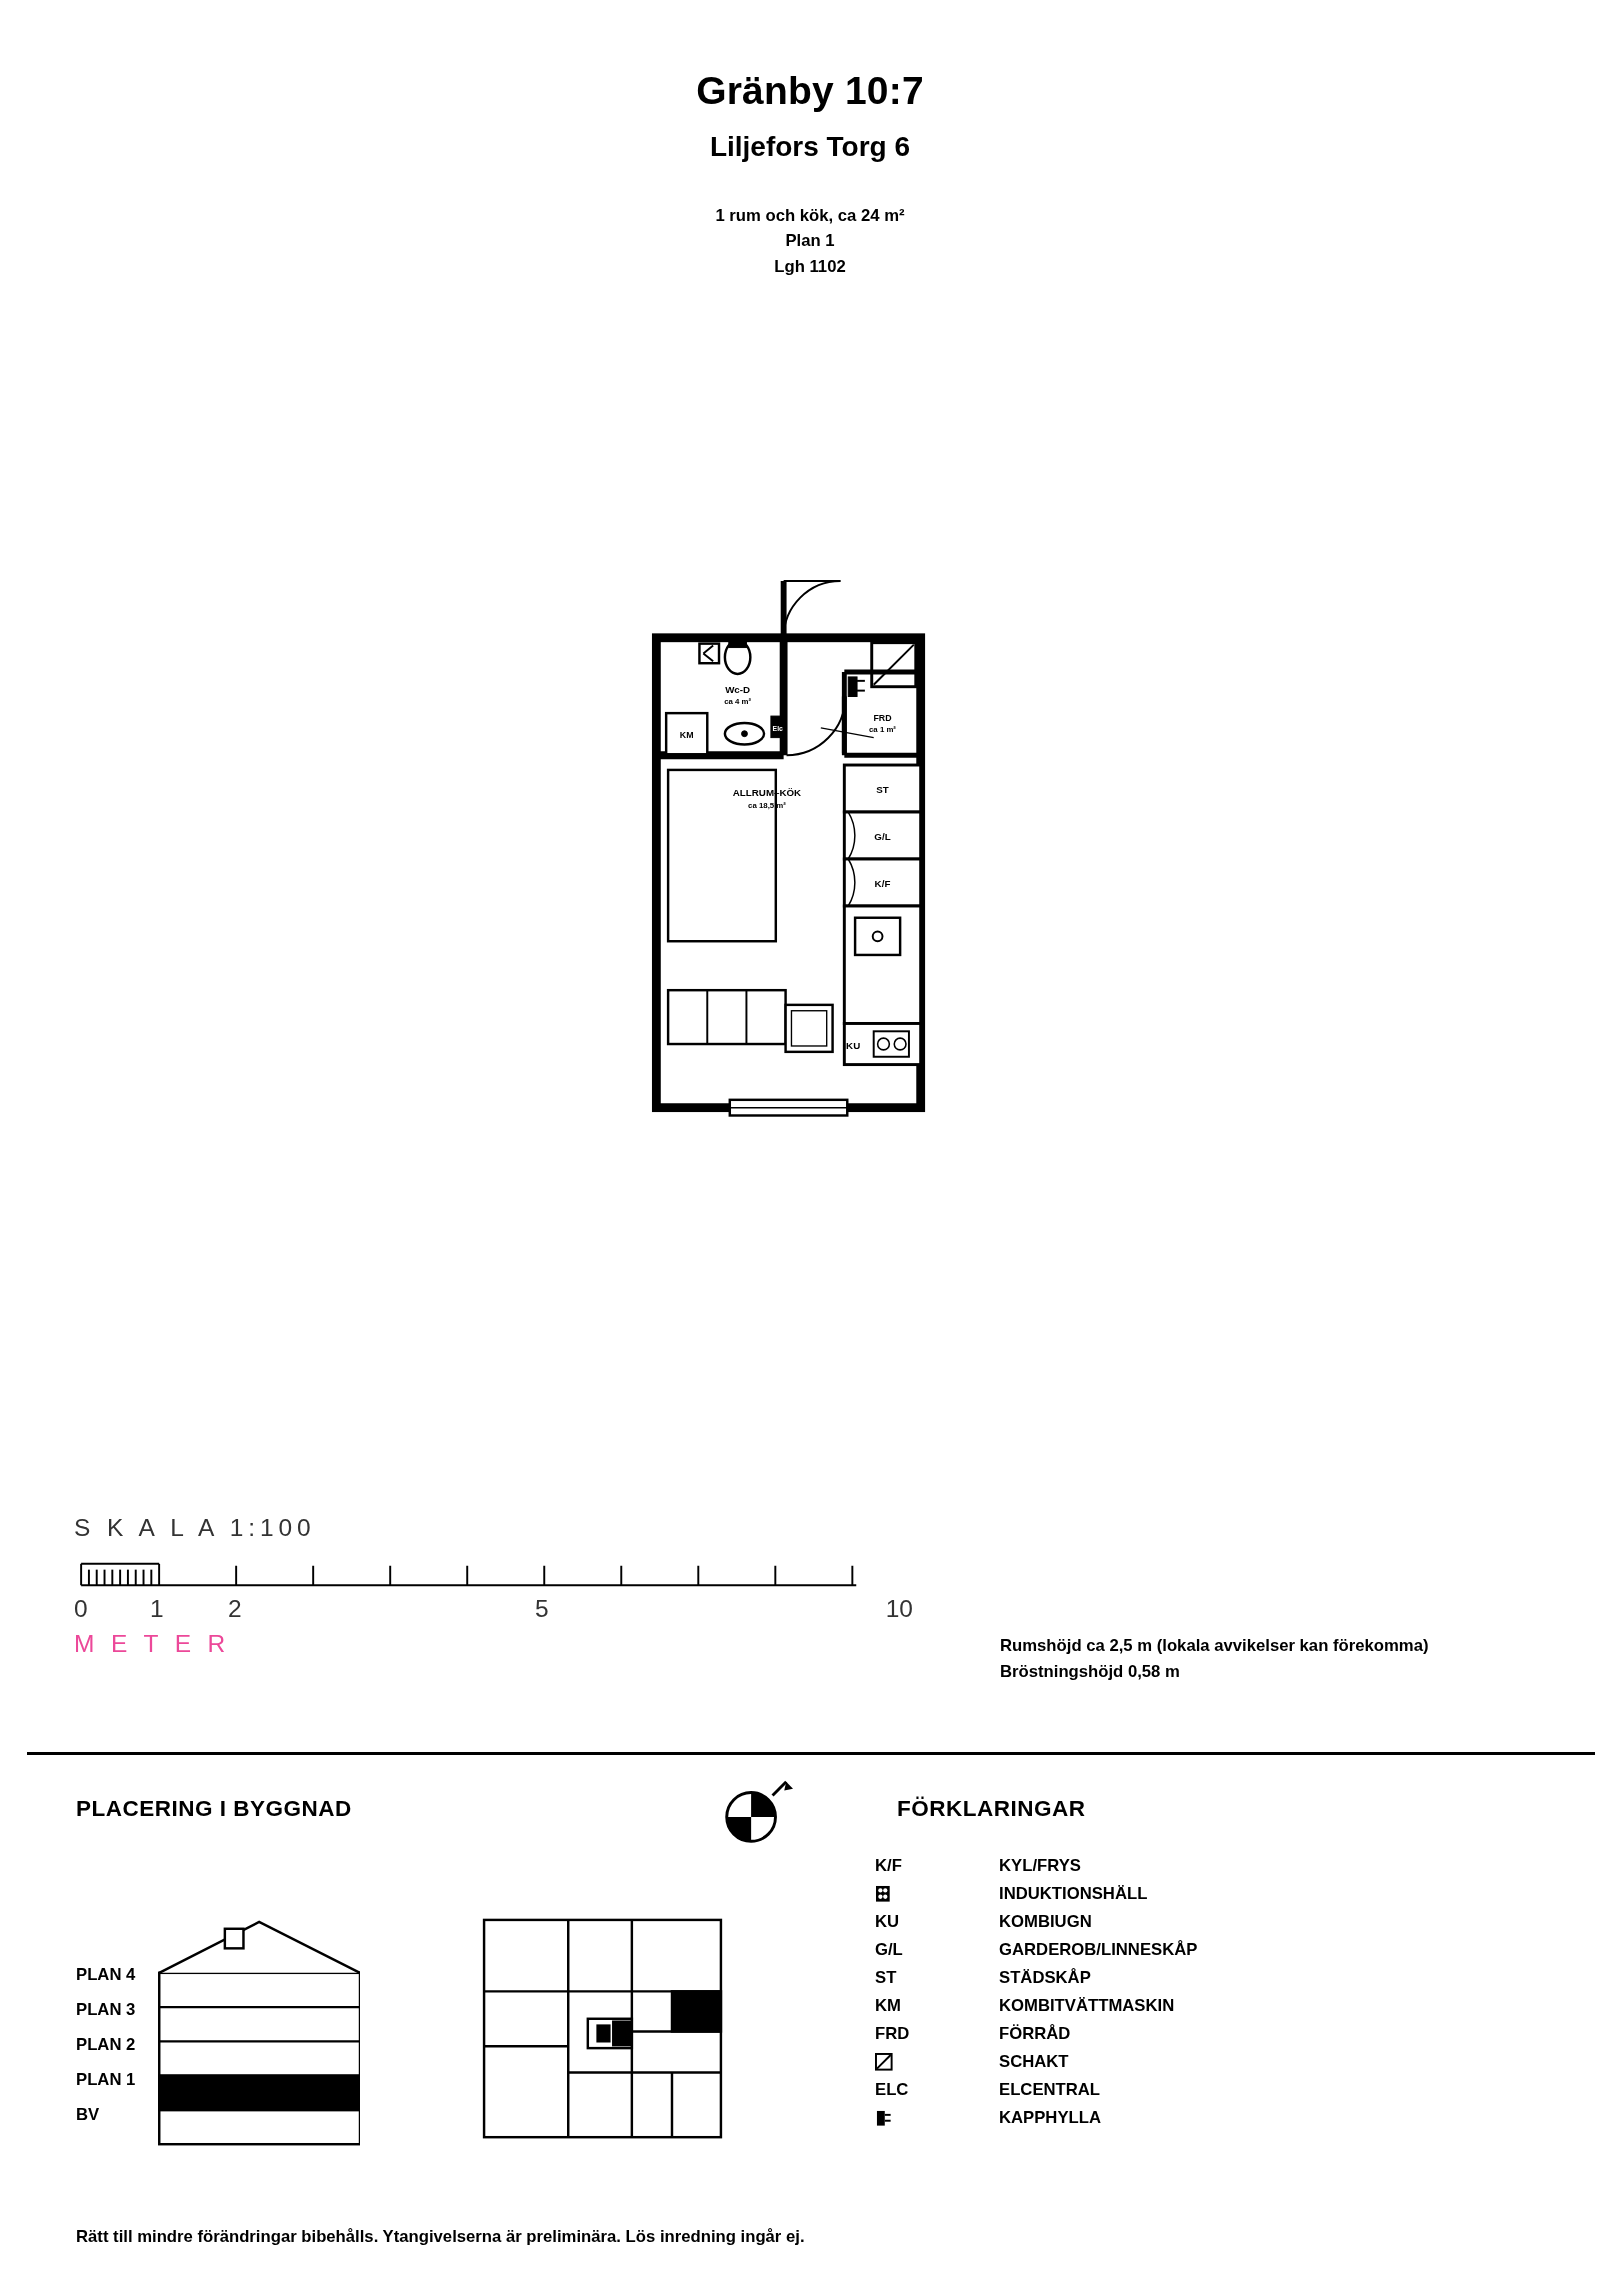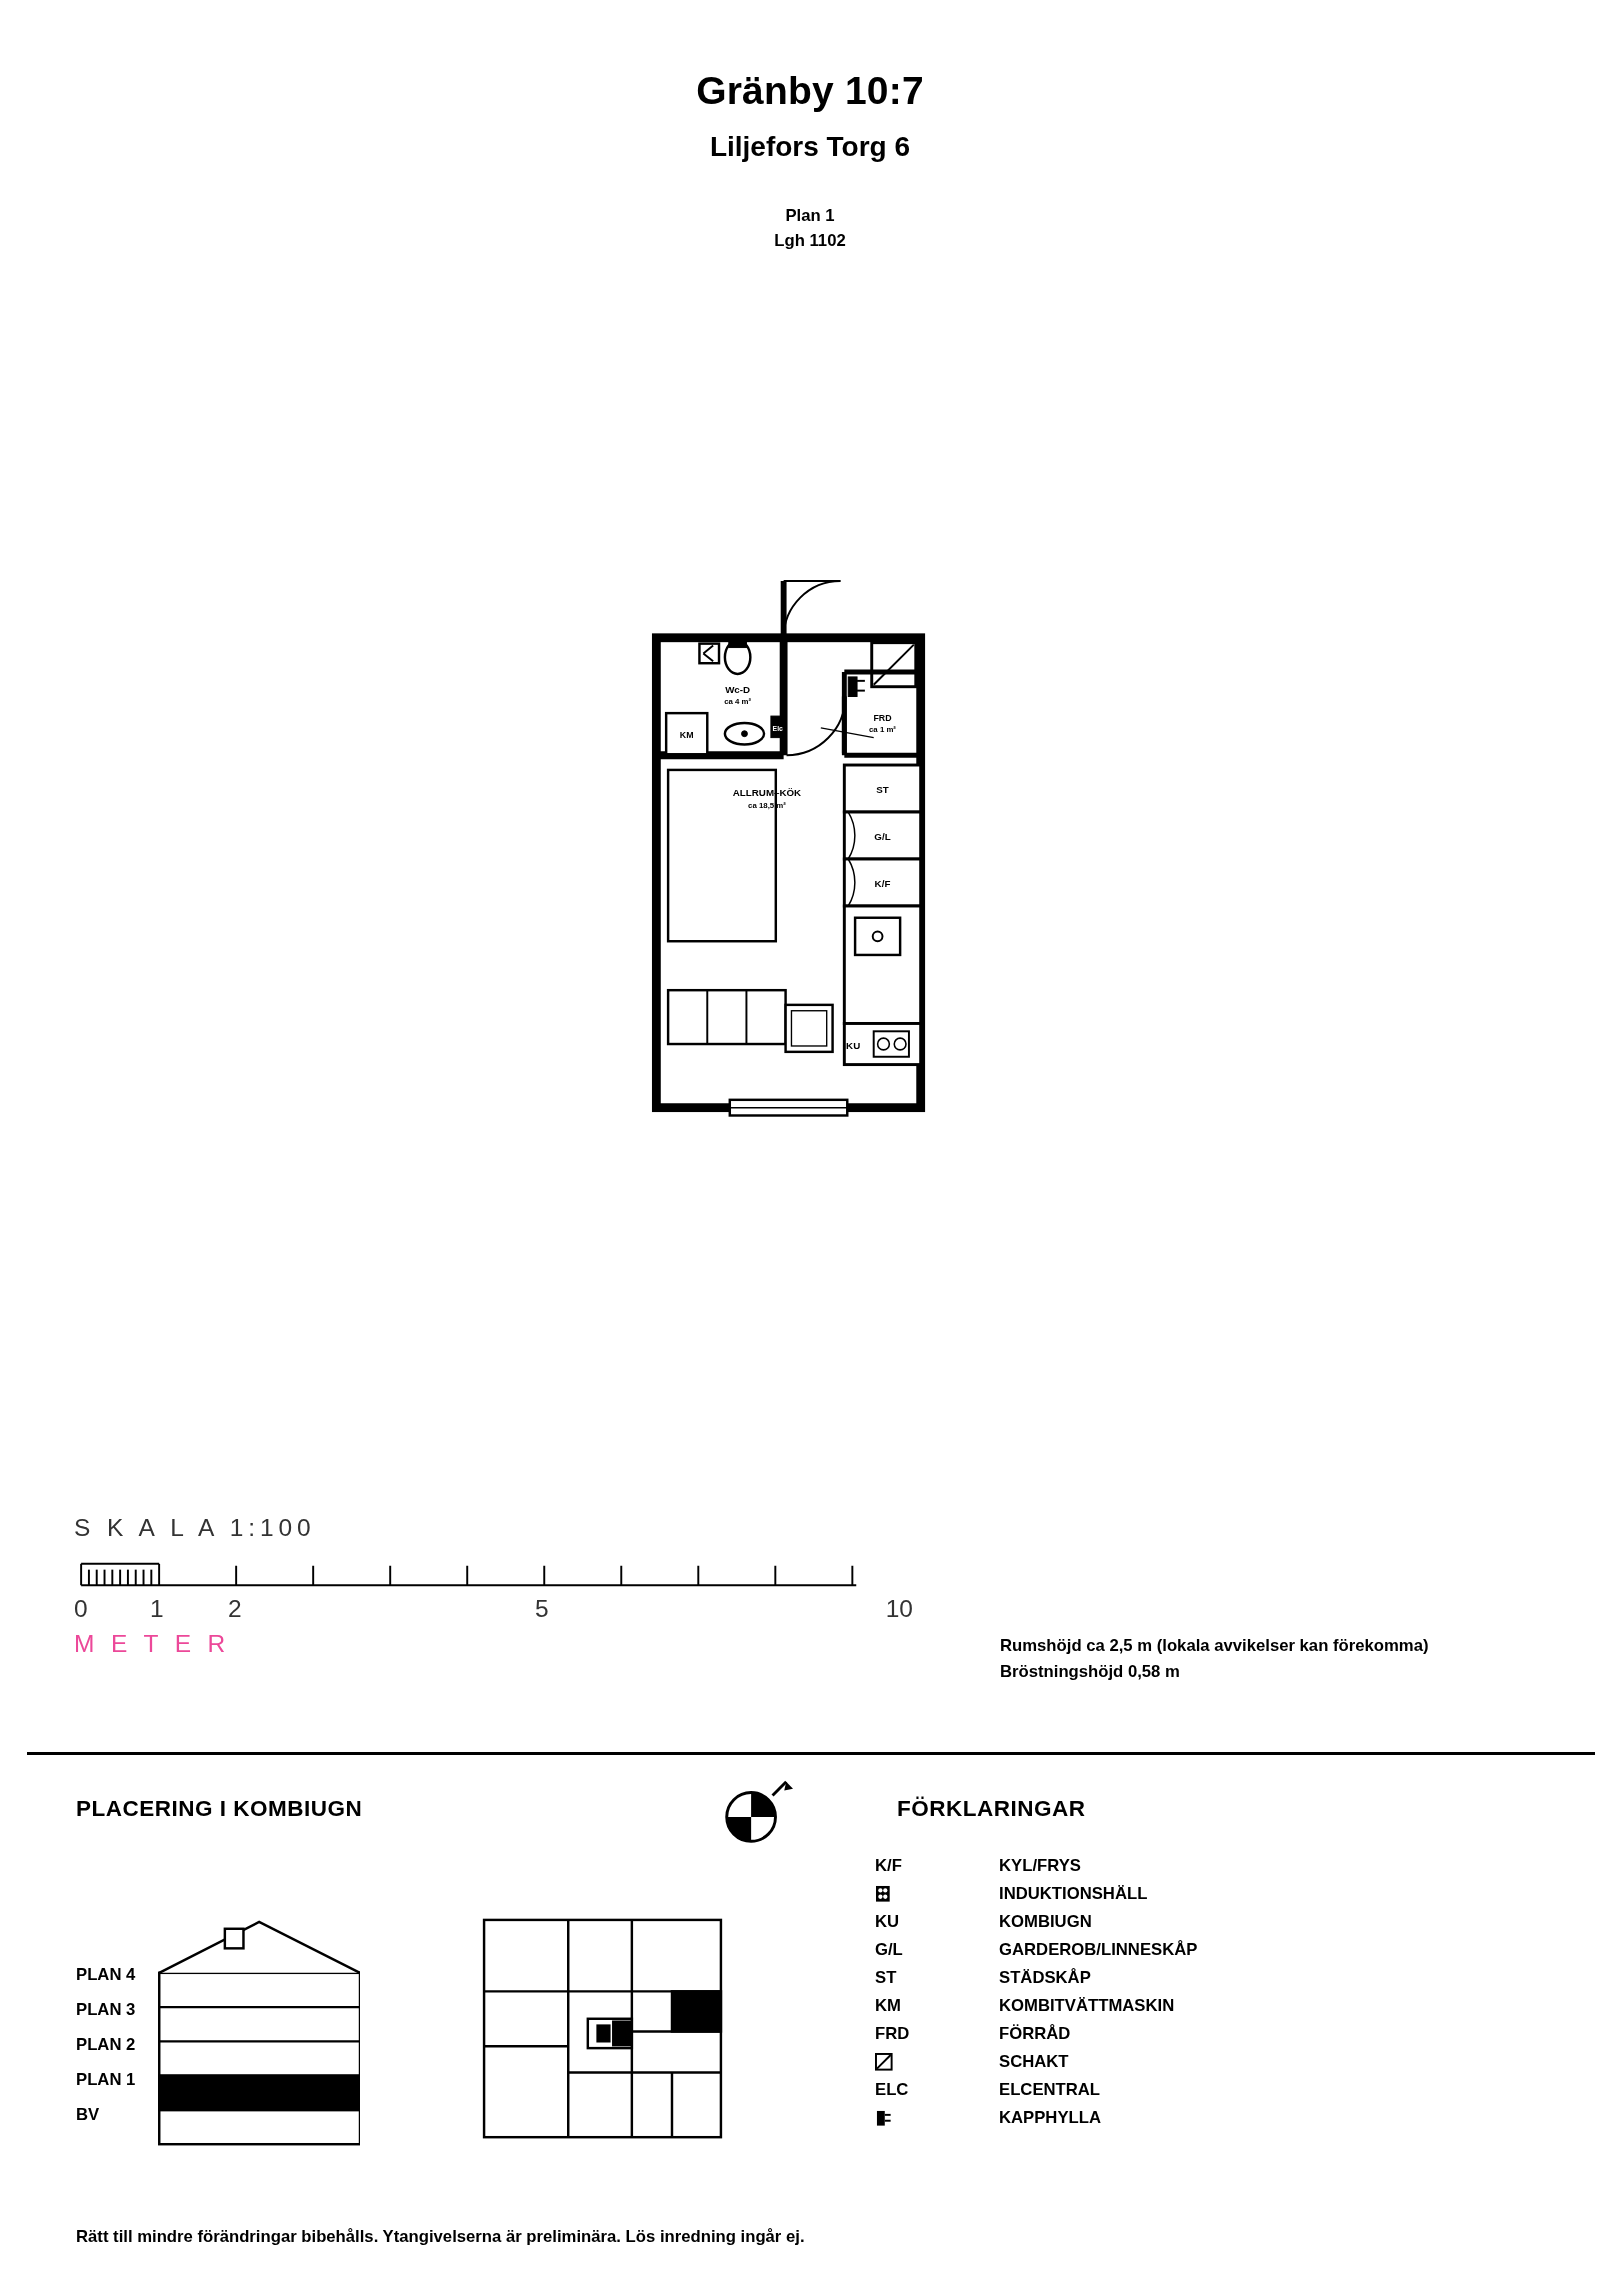--- a/index.html
+++ b/index.html
@@ -168,20 +168,21 @@
 
   svg { display: block; }
   .lbl { font-family: "Liberation Sans", sans-serif; font-weight: bold; }
 </style>
 </head>
 <body>
 
 <div class="header">
   <div class="title">Gränby 10:7</div>
   <div class="subtitle">Liljefors Torg 6</div>
+  <div class="metaline">1 rum och kök, ca 24 m²</div>
   <div class="metaline">Plan 1</div>
   <div class="metaline">Lgh 1102</div>
 </div>
 
 <div id="plan-wrap">
 <svg width="372" height="647" viewBox="0 0 380 660">
   <g fill="none" stroke="#000">
 
     <rect x="30" y="80" width="270" height="480" fill="#fff" stroke="#000" stroke-width="9"></rect>
 
@@ -307,21 +308,21 @@
   <div class="scale-meter">M E T E R</div>
 </div>
 
 <div class="roominfo">
   <div>Rumshöjd ca 2,5 m (lokala avvikelser kan förekomma)</div>
   <div>Bröstningshöjd 0,58 m</div>
 </div>
 
 <div class="divider"></div>
 
-<div class="sec-head" id="placering-head">PLACERING I KOMBIUGN</div>
+<div class="sec-head" id="placering-head">PLACERING I BYGGNAD</div>
 <div class="sec-head" id="forklaringar-head">FÖRKLARINGAR</div>
 
 <div id="compass">
 <svg width="78" height="78" viewBox="0 0 80 80">
   <circle cx="36" cy="44" r="25" fill="#fff" stroke="#000" stroke-width="3"></circle>
   <path d="M36 44 L36 19 A25 25 0 0 1 61 44 Z" fill="#000"></path>
   <path d="M36 44 L36 69 A25 25 0 0 1 11 44 Z" fill="#000"></path>
   <line x1="58" y1="22" x2="72" y2="8" stroke="#000" stroke-width="3"></line>
   <path d="M72 8 l-2 9 l9 -2 Z" fill="#000"></path>
 </svg>

